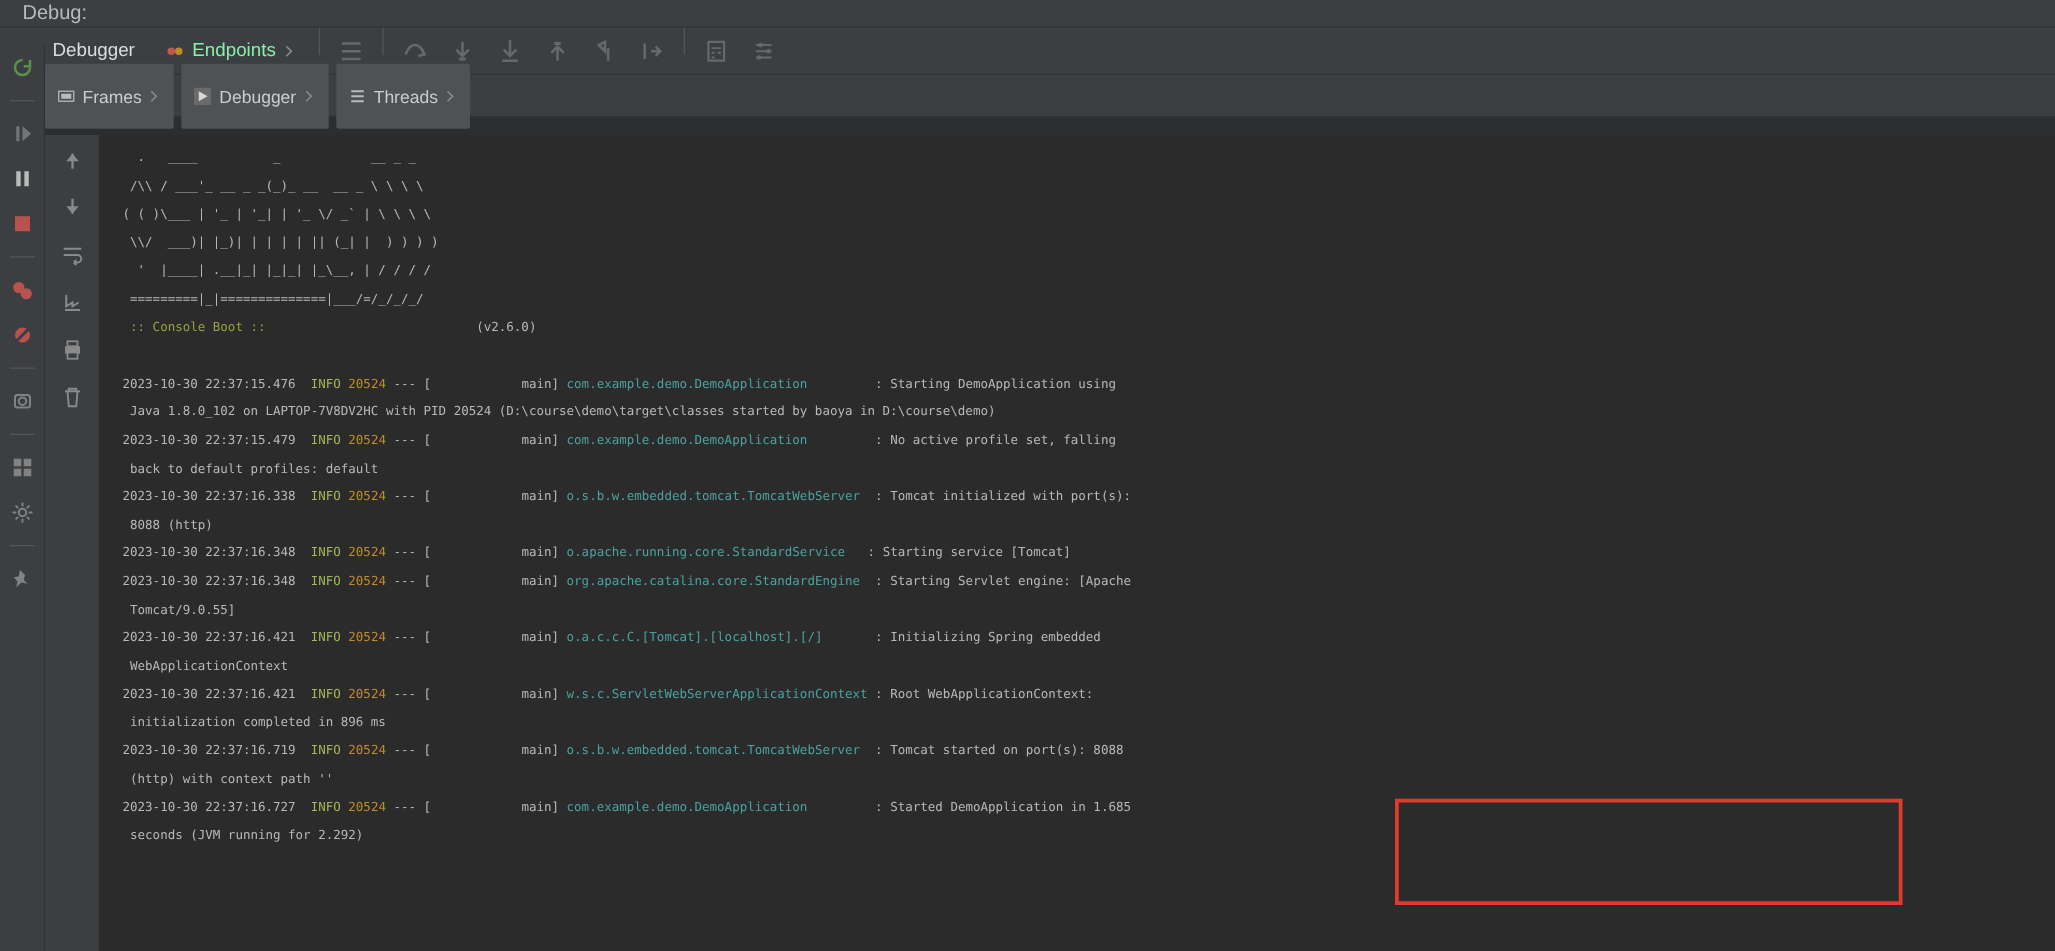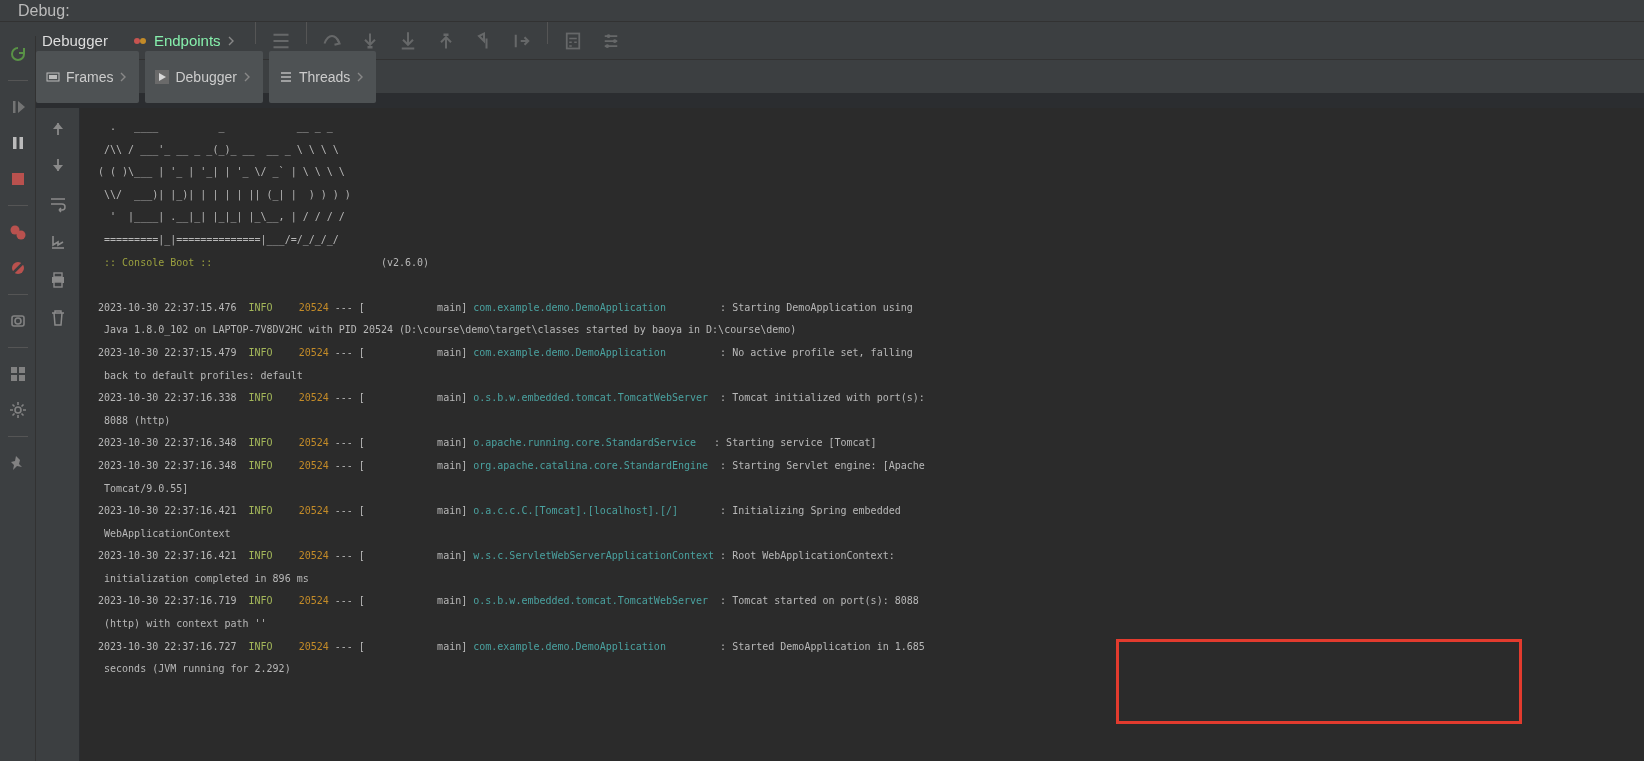--- a/index.html
+++ b/index.html
@@ -33,21 +33,21 @@
 
   
   .console-ctrl { position: absolute; left: 36px; top: 108px; bottom: 0; width: 44px; background: #3c3f41; display: flex; flex-direction: column; align-items: center; padding-top: 8px; gap: 14px; border-right: 1px solid #2b2d30; }
   .console-ctrl .cbtn { width: 24px; height: 24px; display: flex; align-items: center; justify-content: center; cursor: pointer; color: #888; }
 
   
   .console { position: absolute; left: 80px; top: 108px; right: 0; bottom: 0; background: #2b2b2b; overflow: hidden; }
   .console pre { font-family: "Consolas", "DejaVu Sans Mono", monospace; font-size: 10px; line-height: 22.6px; white-space: pre; color: #b8b8b8; padding: 8px 0 0 18px; }
   .g  { color: #a3b65a; }   
   .cy { color: #4aa2a0; }   
-  .or { color: #c38b28; margin-left: 20px; }   
+  .or { color: #c38b28; }   
   .kw { color: #9aa03f; }   
 
   
   .hl-box { position: absolute; border: 3px solid #e23b2e; pointer-events: none; }
 
   svg { display: block; }
 </style>
 </head>
 <body>
 

